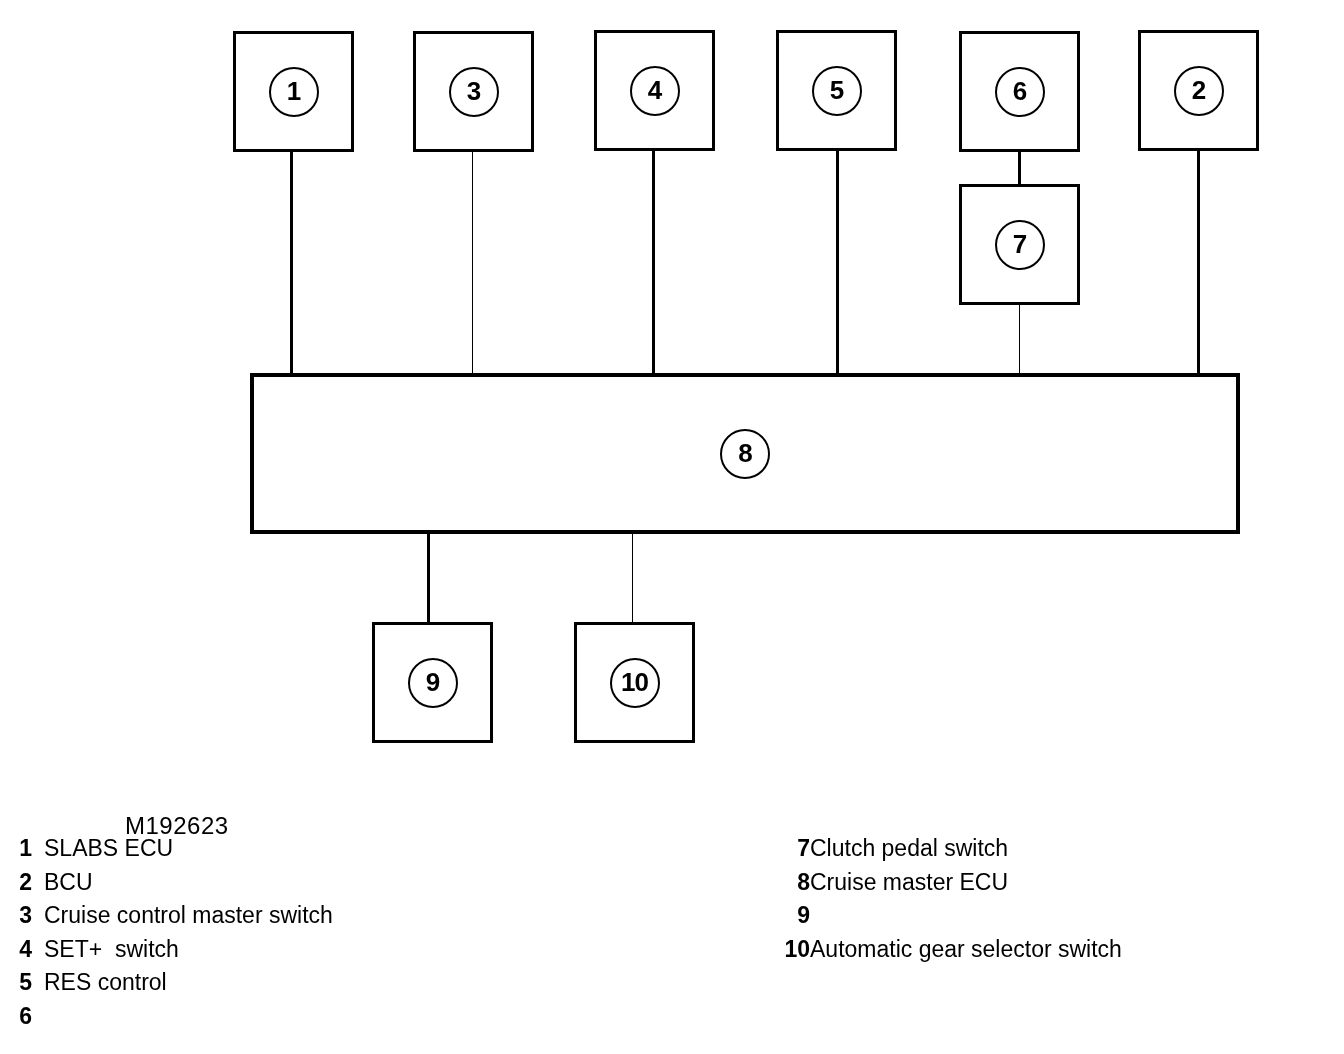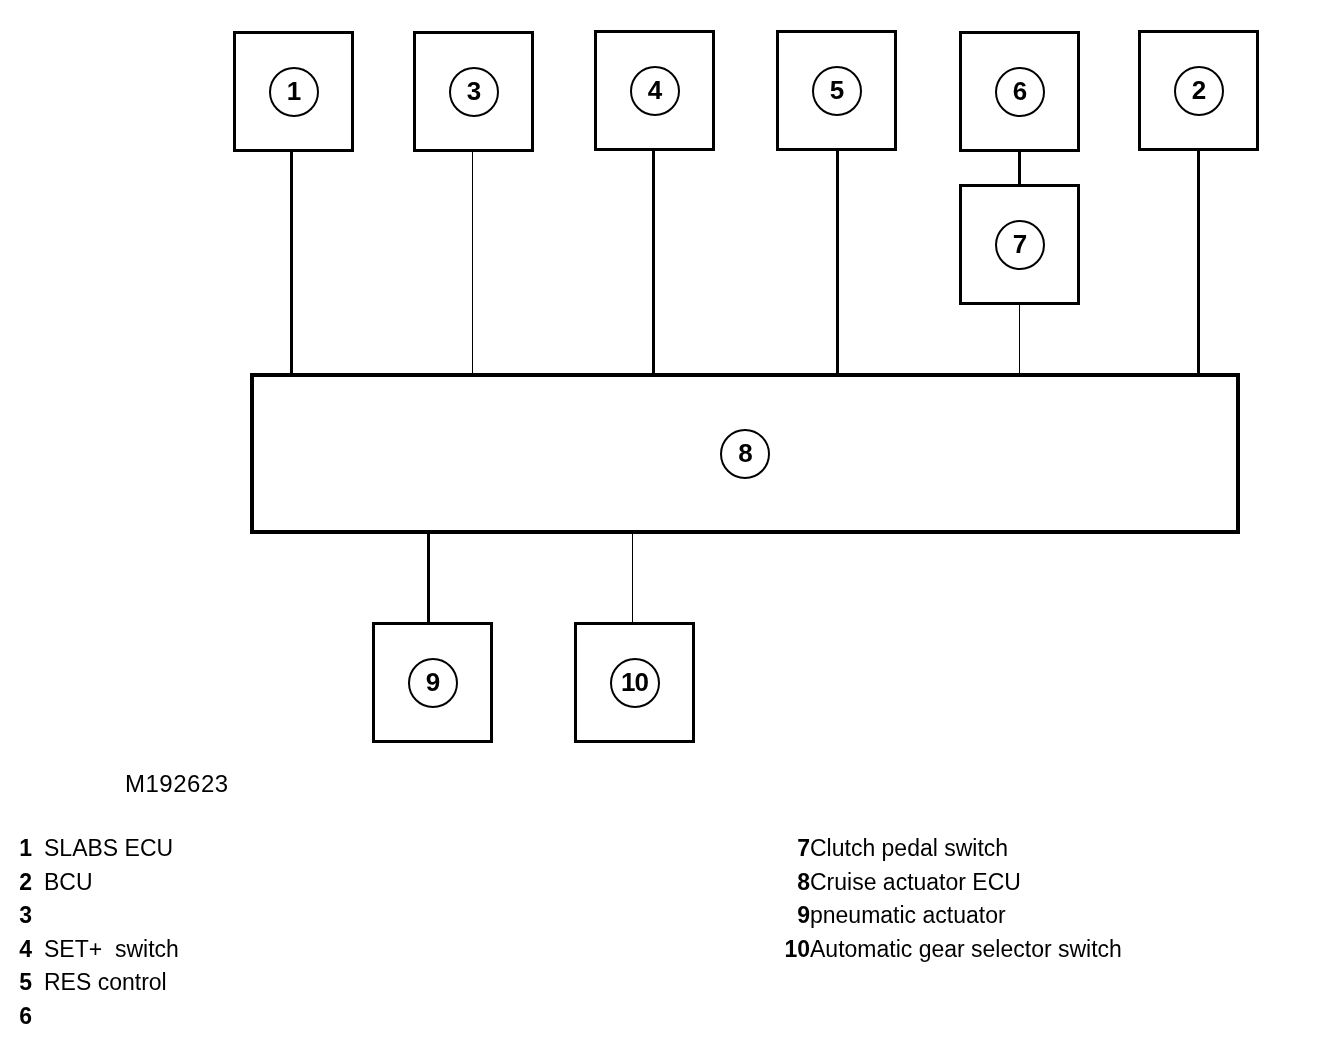--- a/index.html
+++ b/index.html
@@ -33,21 +33,21 @@
     display:flex;align-items:center;justify-content:center;
     font-size:26px;font-weight:bold;
     letter-spacing:-1px;
     background:#fff;
   }
   
   .vline{position:absolute;background:#000;z-index:1;}
 
   
   .caption{
-    position:absolute;left:125px;top:770px;
+    position:absolute;left:125px;top:812px;
     font-size:24px;letter-spacing:0.5px;
   }
 
   
   .legend-col{position:absolute;font-size:23px;}
   .legend-col.left{left:12px;top:832px;}
   .legend-col.right{left:770px;top:832px;}
   .lrow{display:flex;align-items:flex-start;}
   .lnum{
     font-weight:bold;text-align:right;
@@ -139,20 +139,21 @@
     <div class="lrow">
       <span class="lnum">1</span>
       <span class="ltext">SLABS ECU</span>
     </div>
     <div class="lrow">
       <span class="lnum">2</span>
       <span class="ltext">BCU</span>
     </div>
     <div class="lrow">
       <span class="lnum">3</span>
+      <span class="ltext">Cruise control master switch</span>
     </div>
     <div class="lrow">
       <span class="lnum">4</span>
       <span class="ltext">SET+  switch</span>
     </div>
     <div class="lrow">
       <span class="lnum">5</span>
       <span class="ltext">RES control</span>
     </div>
     <div class="lrow">
@@ -160,25 +161,25 @@
     </div>
   </div>
 
   <div class="legend-col right">
     <div class="lrow">
       <span class="lnum">7</span>
       <span class="ltext">Clutch pedal switch</span>
     </div>
     <div class="lrow">
       <span class="lnum">8</span>
-      <span class="ltext">Cruise actuator ECU</span>
+      <span class="ltext">Cruise master ECU</span>
     </div>
     <div class="lrow">
       <span class="lnum">9</span>
-      <span class="ltext"><div>pneumatic actuator</div></span>
+      <span class="ltext"></span>
     </div>
     <div class="lrow">
       <span class="lnum">10</span>
       <span class="ltext">Automatic gear selector switch</span>
     </div>
   </div>
 
 </div>
 
 </body></html>

